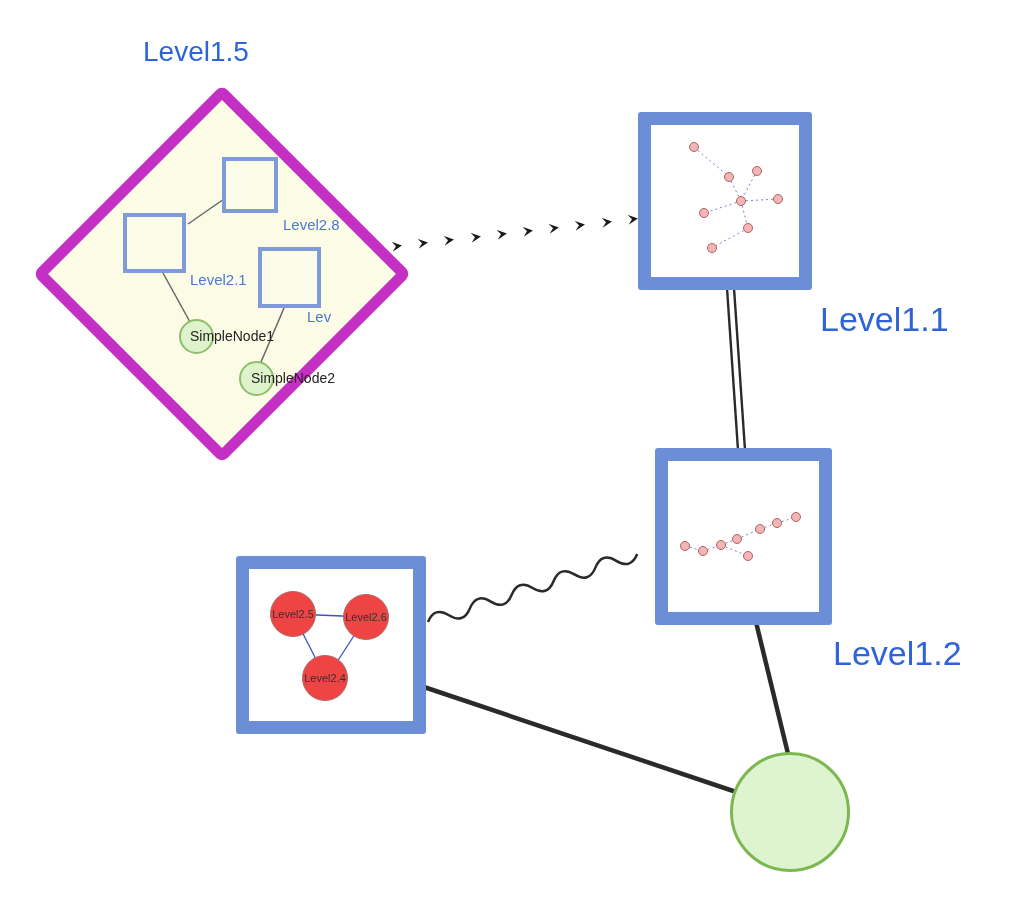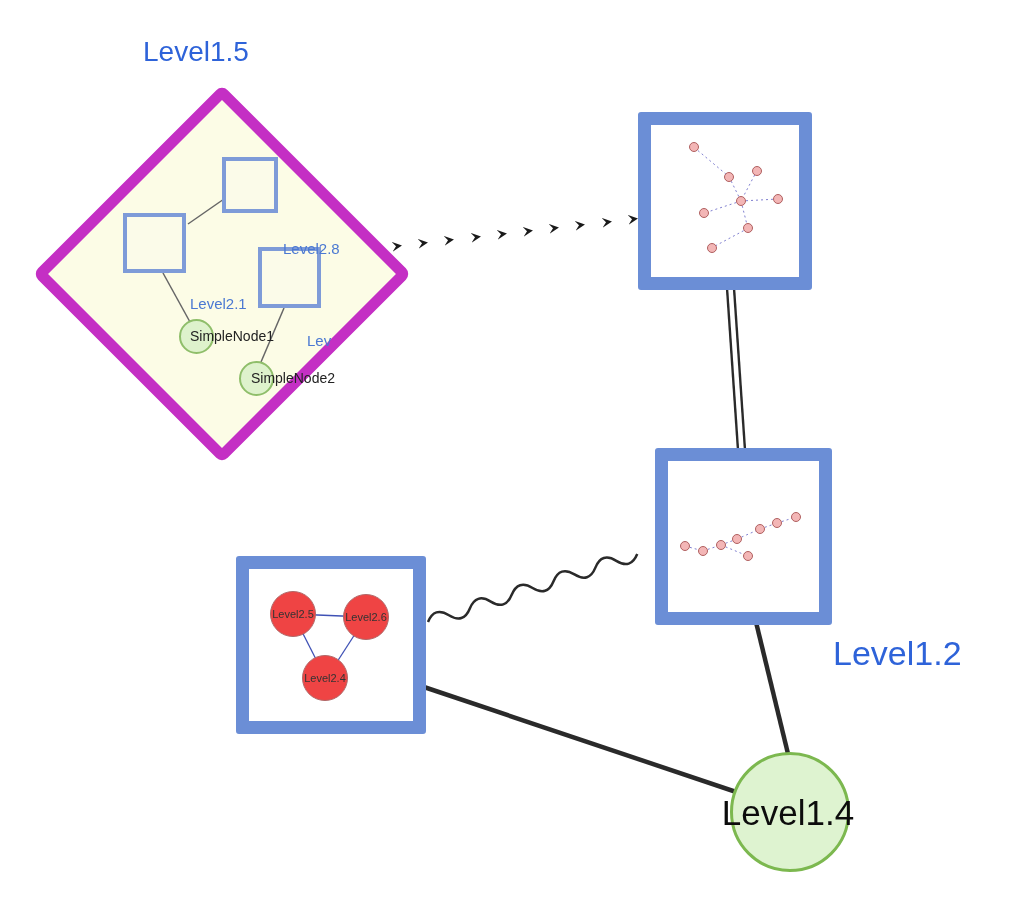--- a/index.html
+++ b/index.html
@@ -5,21 +5,21 @@
   html,body{margin:0;padding:0;background:#ffffff;}
   #canvas{
     position:relative;width:1026px;height:900px;background:#ffffff;overflow:hidden;
     font-family:"Liberation Sans",sans-serif;
   }
   svg.layer{position:absolute;left:0;top:0;width:1026px;height:900px;pointer-events:none;}
   #edge-layer{z-index:1;}
   #inner-edge-layer{z-index:3;}
 
   .big-label{position:absolute;color:#2e63d9;font-size:34px;z-index:4;white-space:nowrap;}
-  .small-label{position:absolute;color:#4b79d2;font-size:15px;z-index:4;white-space:nowrap;margin-top:24px;}
+  .small-label{position:absolute;color:#4b79d2;font-size:15px;z-index:4;white-space:nowrap;}
 
   .diamond{
     position:absolute;left:88px;top:140px;width:268px;height:268px;box-sizing:border-box;
     transform:rotate(45deg);border:11px solid #c42fc4;border-radius:8px;
     background:#fcfce6;z-index:2;
   }
   .group-box{
     position:absolute;box-sizing:border-box;border:13px solid #6b8ed6;border-radius:3px;
     background:#ffffff;z-index:2;
   }
@@ -160,16 +160,16 @@
   <span class="green-node-label" style="left:196px;top:336px;">SimpleNode1</span>
 
   <div class="green-node" style="left:239px;top:361px;width:35px;height:35px;"></div>
   <span class="green-node-label" style="left:257px;top:378px;">SimpleNode2</span>
 
   <div class="pink-circle" style="left:270px;top:591px;">Level2.5</div>
   <div class="pink-circle" style="left:343px;top:594px;">Level2.6</div>
   <div class="pink-circle" style="left:302px;top:655px;">Level2.4</div>
 
   <span class="big-label" style="left:143px;top:36px;font-size:28px;">Level1.5</span>
+  <span class="big-label" style="left:820px;top:300px;">Level1.1</span>
   <span class="big-label" style="left:833px;top:634px;">Level1.2</span>
-  <span class="black-label">Level1.4</span>
 
 </div>
 
 </body></html>

